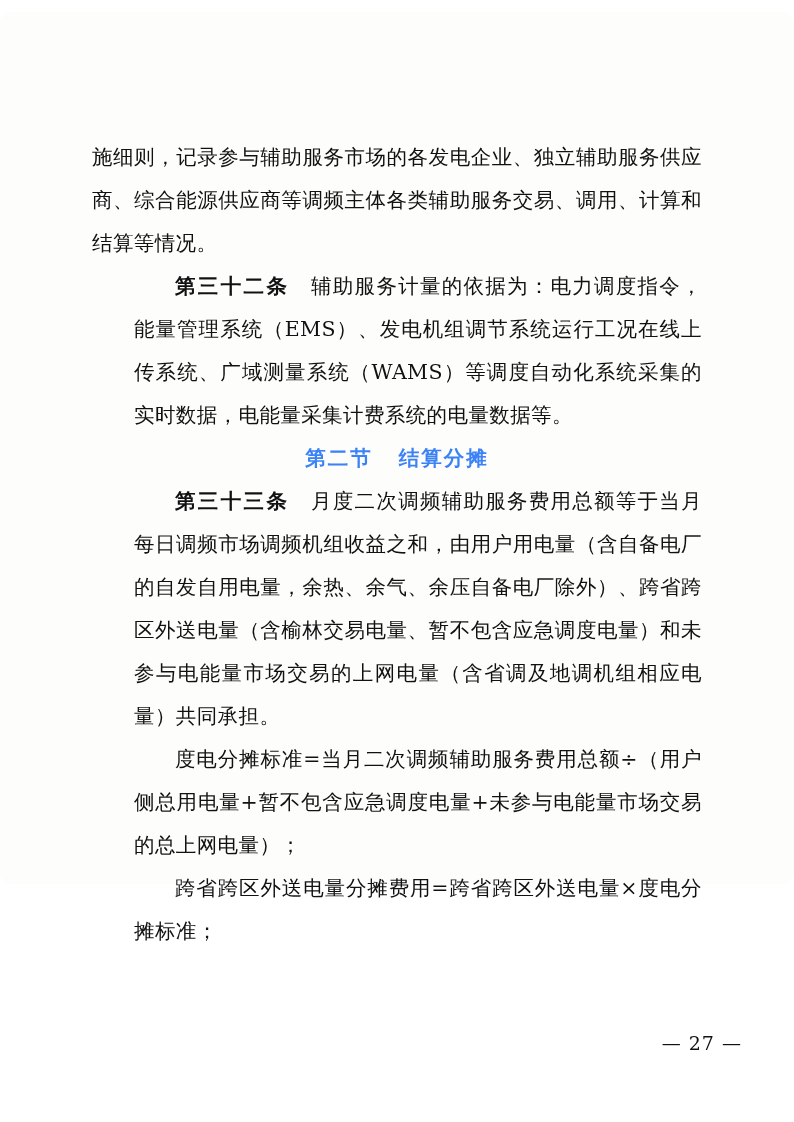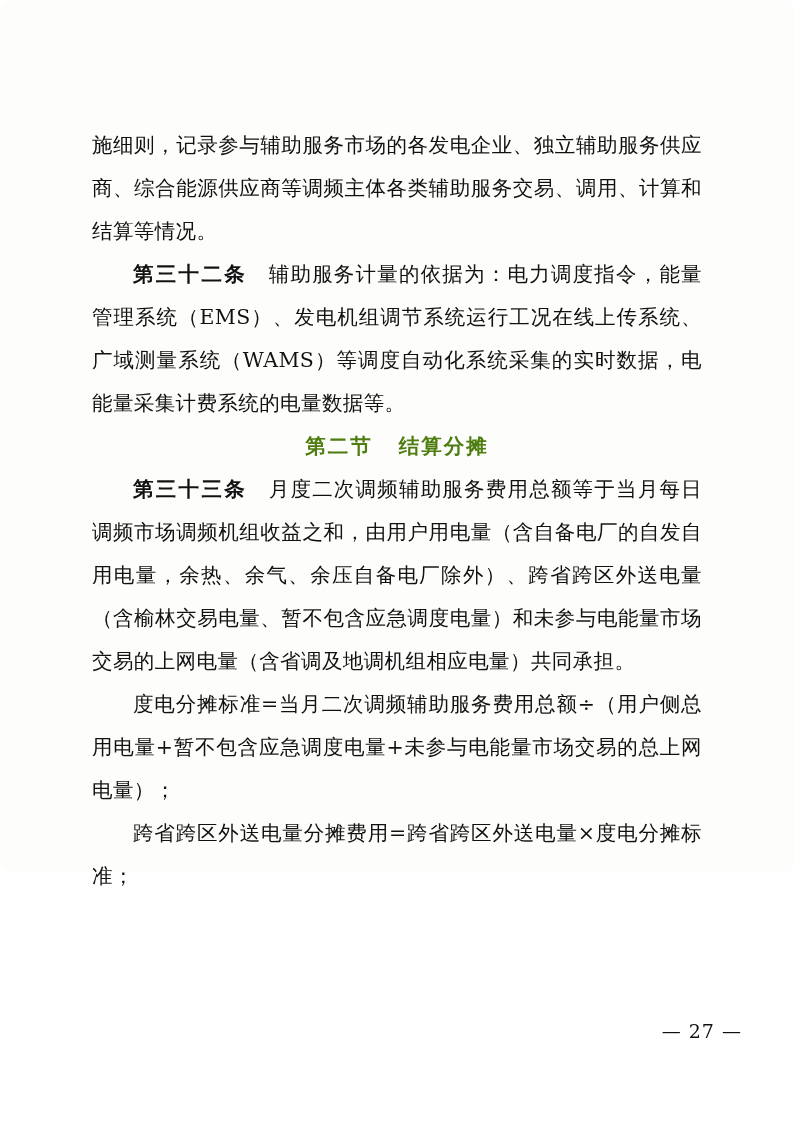--- a/index.html
+++ b/index.html
@@ -11,21 +11,21 @@
     width: 794px;
     height: 1122px;
     font-family: "DejaVu Serif", "Liberation Serif", serif;
     color: #000000;
     position: relative;
     overflow: hidden;
   }
   .page {
     position: absolute;
     left: 0;
-    top: 0;
+    top: 12px;
     width: 794px;
     height: 872px;
     background: #fdfdfb;
     border-radius: 11px;
   }
   .content {
     position: absolute;
     left: 92px;
     top: 124px;
     width: 610px;
@@ -34,32 +34,33 @@
     font-size: 20.5px;
     line-height: 43px;
     text-align: justify;
     text-justify: inter-ideograph;
     letter-spacing: 0.4px;
     margin: 0;
     color: #111111;
   }
   .indent {
     text-indent: 41px;
+    margin-left: 42px;
   }
   .bold {
     font-weight: bold;
     letter-spacing: 1.5px;
   }
   .section-title {
     font-size: 20.5px;
     line-height: 43px;
     text-align: center;
     font-weight: bold;
     letter-spacing: 2px;
-    color: #4d7c0f;
+    color: #3b82f6;
     margin: 0;
   }
   .section-title .gap {
     display: inline-block;
     width: 26px;
   }
   .footer {
     position: absolute;
     left: 0;
     top: 1020px;

